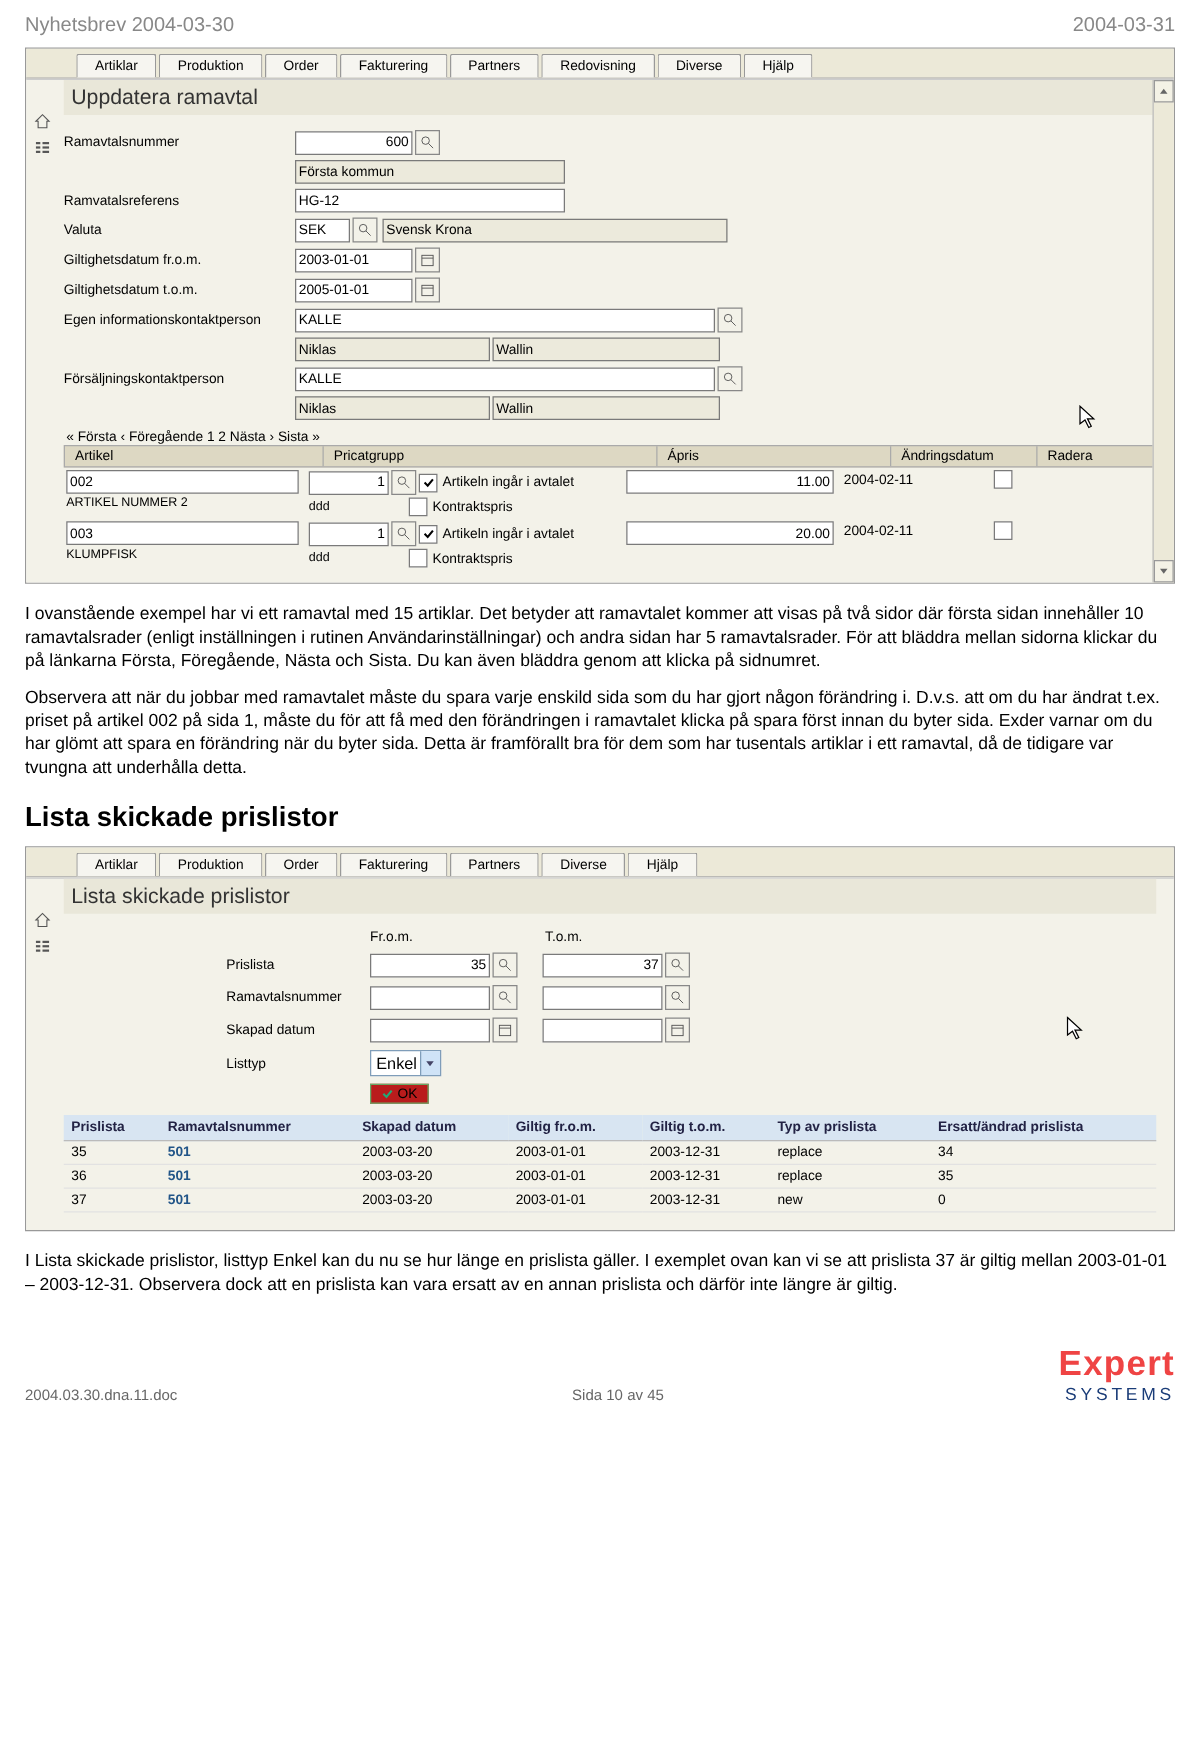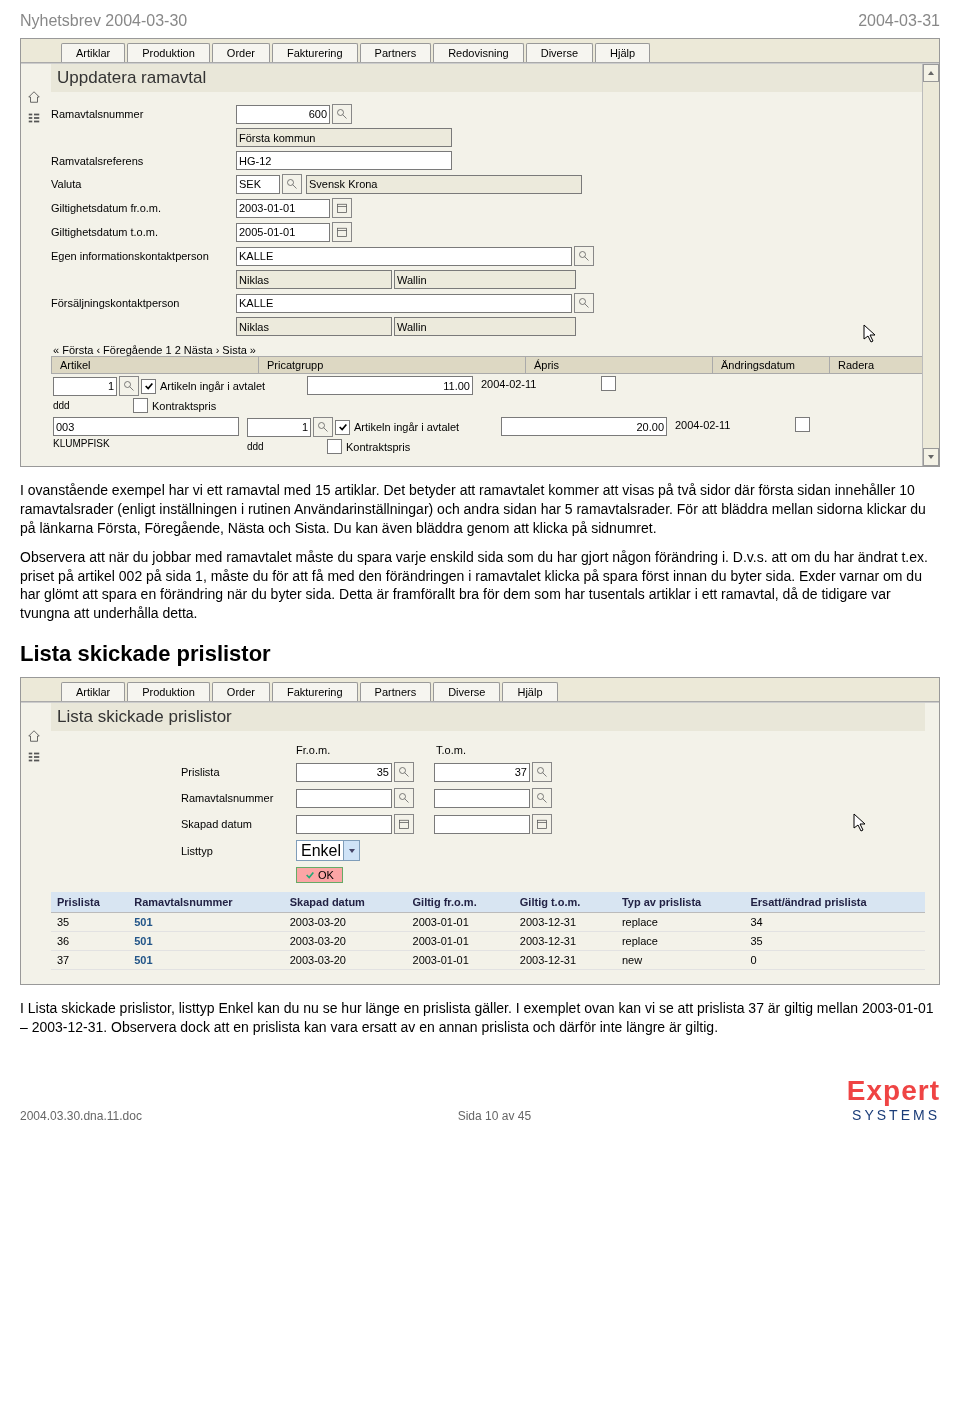--- a/index.html
+++ b/index.html
@@ -25,23 +25,23 @@
   .gh { padding: 2px 8px; border-right: 1px solid #aaa; }
   .grid-row { display: flex; align-items: flex-start; font-size: 11px; padding: 2px 0; }
   .gc { padding: 0 2px; }
   .scroll-r { position: absolute; right: 0; top: 0; bottom: 0; width: 16px; background: #ece9d8; border-left: 1px solid #bbb; }
   .scroll-r .arr { height: 16px; border: 1px solid #999; background: #f4f2e6; display: flex; align-items: center; justify-content: center; }
   .cursor-ptr { position: absolute; }
   .para { font-size: 14px; line-height: 1.35; margin: 10px 0; }
   h2.section { font-family: Arial, sans-serif; font-size: 22px; font-weight: bold; margin: 18px 0 10px; }
   .filter-row { display: flex; align-items: center; font-size: 11px; padding: 3px 0; }
   .filter-row .flab { width: 115px; }
-  .select { border: 1px solid #7F9DB9; background: #fff; font-size: 16px; height: 19px; display: inline-flex; align-items: center; padding: 0 18px 0 4px; position: relative; }
+  .select { border: 1px solid #7F9DB9; background: #fff; font-size: 13px; height: 19px; display: inline-flex; align-items: center; padding: 0 18px 0 4px; position: relative; }
   .select .dd { position: absolute; right: 0; top: 0; bottom: 0; width: 15px; background: #cfe3f7; border-left: 1px solid #7F9DB9; display: flex; align-items: center; justify-content: center; }
-  .ok-btn { border: 1px solid #6a6; background: #fca5a5; padding: 1px 8px; font-size: 11px; display: inline-flex; align-items: center; gap: 3px; }
+  .ok-btn { border: 1px solid #6a6; background: #b91c1c; padding: 1px 8px; font-size: 11px; display: inline-flex; align-items: center; gap: 3px; }
   .data-table { width: 100%; border-collapse: collapse; font-size: 11px; margin-top: 6px; }
   .data-table th { background: #d8e5f2; text-align: left; padding: 4px 6px; color: #224; font-weight: bold; border-bottom: 1px solid #bbb; }
   .data-table td { padding: 3px 6px; border-bottom: 1px solid #e2e2e2; }
   .lnk { color: #225588; font-weight: bold; }
   .footer { display: flex; justify-content: space-between; align-items: flex-end; font-size: 12px; color: #666; padding: 20px 20px 10px; }
   .logo { text-align: right; }
   .logo .exp { font-size: 28px; font-weight: bold; color: #ef4444; letter-spacing: 1px; }
   .logo .sys { font-size: 14px; letter-spacing: 3px; color: #1a3c78; }
 </style>
 </head>
@@ -163,20 +163,24 @@
       <div class="pager">« Första ‹ Föregående 1 2 Nästa › Sista »</div>
       <div class="grid-head">
         <div class="gh" style="width:190px;">Artikel</div>
         <div class="gh" style="width:250px;">Pricatgrupp</div>
         <div class="gh" style="width:170px;">Ápris</div>
         <div class="gh" style="width:100px;">Ändringsdatum</div>
         <div class="gh" style="flex:1;border-right:none;">Radera</div>
       </div>
 
       <div class="grid-row">
+        <div class="gc" style="width:190px;">
+          <div class="tx" style="width:180px;">002</div>
+          <div style="font-size:10px;padding-top:2px;">ARTIKEL NUMMER 2</div>
+        </div>
         <div class="gc" style="width:250px;display:flex;flex-direction:column;gap:2px;">
           <div style="display:flex;align-items:center;">
             <span class="tx" style="width:58px;text-align:right;justify-content:flex-end;">1</span>
             <span class="icon-btn">
                 <svg viewBox="0 0 16 16">
                   <circle cx="6" cy="6" r="4" fill="none" stroke="#555"></circle>
                   <line x1="9" y1="9" x2="14" y2="14" stroke="#555"></line>
                 </svg>
               </span>
             <span class="chk">

